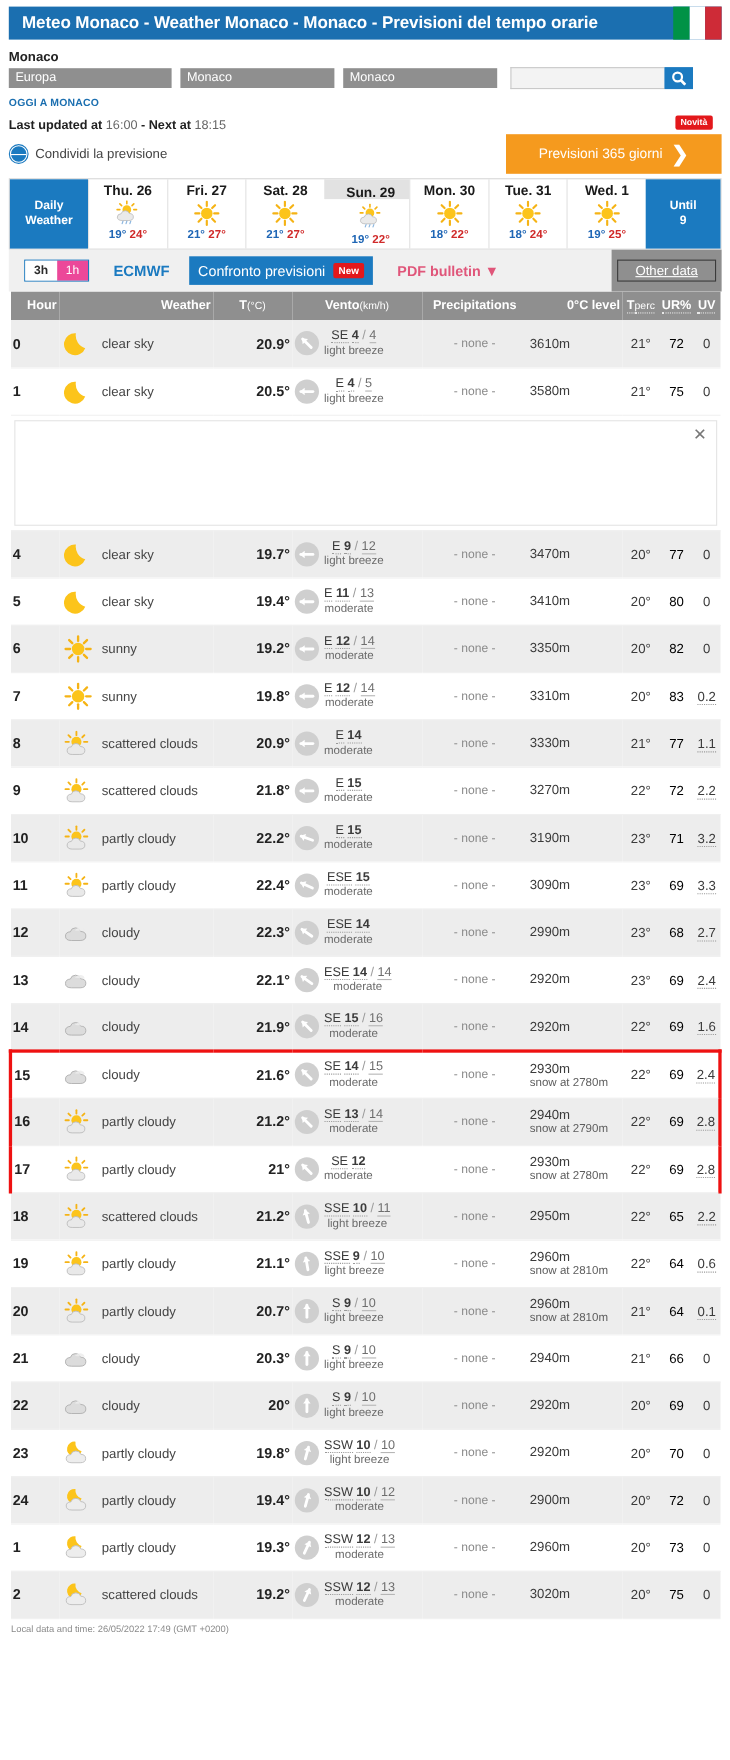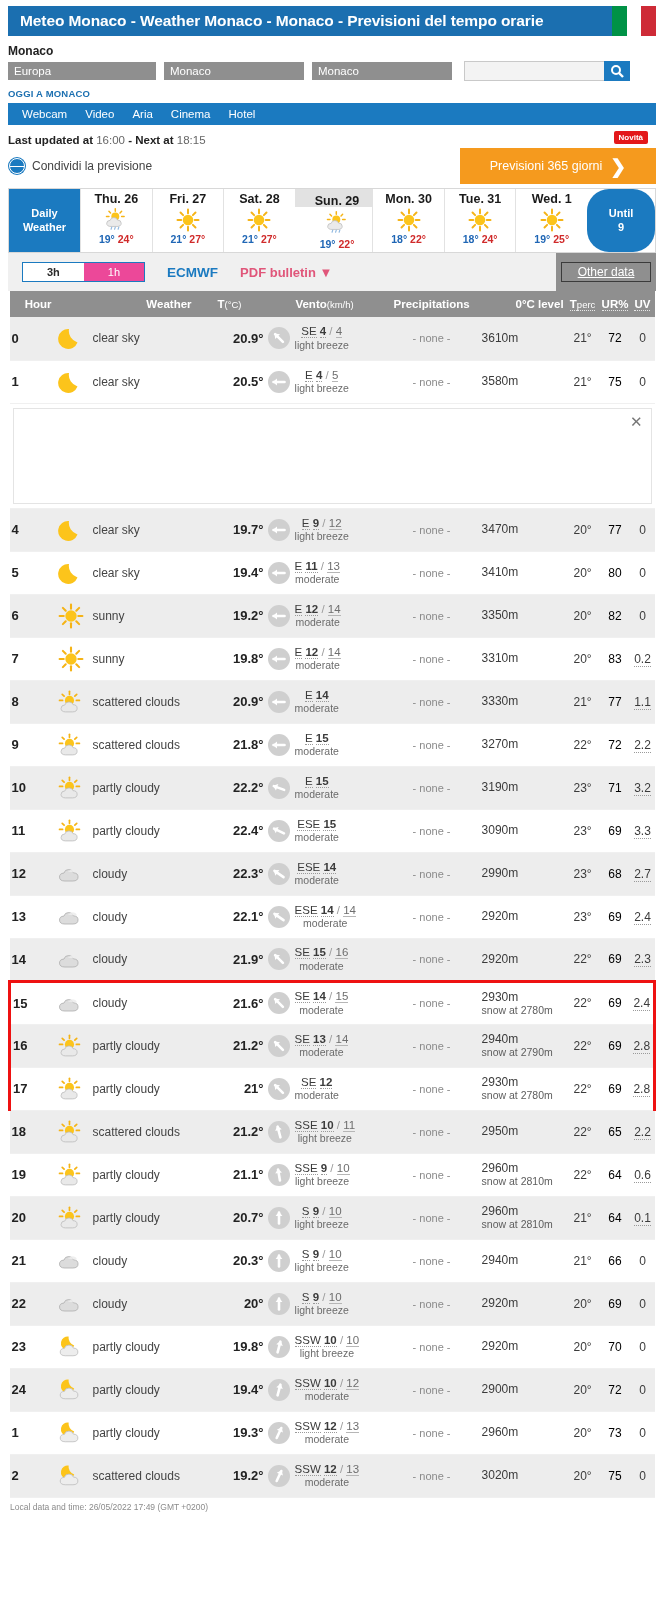--- a/index.html
+++ b/index.html
@@ -130,21 +130,21 @@
     margin: 10px 8px 0 8px; height: 65px;
     display: flex; border: 1px solid #d8d8d8;
     background: #fff;
   }
   .day-first, .day-last {
     background: #1b7ac0; color: #fff; font-weight: bold; font-size: 11px;
     display:flex; flex-direction:column; align-items:center; justify-content:center;
     line-height: 1.25;
   }
   .day-first { width: 71px; }
-  .day-last { width: 68px; border-radius: 22px; }
+  .day-last { width: 68px; }
   .day {
     flex: 1 1 0; border-left: 1px solid #e2e2e2;
     display: flex; flex-direction: column; align-items: center;
     padding-top: 3px; position: relative;
   }
   .day.sel { background: #e2e2e2; }
   .day .dname { font-size: 12.5px; font-weight: bold; color: #1a1a1a; }
   .day .ico { height: 25px; display:flex; align-items:center; justify-content:center; margin-top:1px;}
   .day .temps { font-size: 10.5px; font-weight: bold; margin-top: 1px; }
   .day .temps .mn { color: #1f66b5; }
@@ -152,21 +152,21 @@
 
   
   .optbar {
     margin: 0 8px; height: 38px; background: #f0f0f0;
     display: flex; align-items: center; position: relative;
   }
   .toggle {
     margin-left: 14px; display: flex; border: 1px solid #1b7ac0;
     height: 20px; font-size: 11px;
   }
-  .toggle div { padding: 0 24px; line-height: 19px; cursor: pointer; }
+  .toggle div { padding: 0 8px; line-height: 19px; cursor: pointer; }
   .toggle .off { background: #fff; color: #2b2b2b; font-weight: bold; }
   .toggle .on { background: #ec4899; color: #fff; }
   .ecmwf { margin-left: 22px; color: #1b7ac0; font-size: 13.5px; font-weight: bold; cursor:pointer; }
   .confronto {
     margin-left: 18px; background: #1b7ac0; color: #fff;
     height: 26px; display:flex; align-items:center; padding: 0 8px;
     font-size: 13px; cursor: pointer;
   }
   .confronto .newbadge {
     background: #e3181b; color: #fff; font-size: 9px; font-weight: bold;
@@ -280,27 +280,20 @@
         <svg width="14" height="14" viewBox="0 0 14 14">
           <circle cx="6" cy="6" r="4" fill="none" stroke="#fff" stroke-width="2"></circle>
           <line x1="9" y1="9" x2="13" y2="13" stroke="#fff" stroke-width="2.4"></line>
         </svg>
       </div>
     </div>
   </div>
 
   <div class="oggi">OGGI A MONACO</div>
 
-  <div class="navbar">
-    <a href="#">Webcam</a>
-    <a href="#">Video</a>
-    <a href="#">Aria</a>
-    <a href="#">Cinema</a>
-    <a href="#">Hotel</a>
-  </div>
 
   <div class="updated">
     <b>Last updated at</b>
     <span>16:00</span>
     <b>- Next at</b>
     <span>18:15</span>
   </div>
 
   <div class="shareRow">
     <span class="globe"></span>
@@ -455,20 +448,24 @@
       <span>9</span>
     </div>
   </div>
 
   <div class="optbar">
     <div class="toggle">
       <div class="off">3h</div>
       <div class="on">1h</div>
     </div>
     <div class="ecmwf">ECMWF</div>
+    <div class="confronto">
+      <span>Confronto previsioni</span>
+      <span class="newbadge">New</span>
+    </div>
     <div class="pdf">PDF bulletin ▼</div>
     <div class="otherdata">
       <span>Other data</span>
     </div>
   </div>
 
   <table class="fc">
     <thead>
       <tr>
         <th class="c-hour">Hour</th>
@@ -997,21 +994,21 @@
                 <div class="l2">moderate</div>
               </span>
             </div>
           </td>
           <td class="prec">- none -</td>
           <td class="lvl">
             <div>2920m</div>
           </td>
           <td class="tperc">22°</td>
           <td class="ur">69</td>
-          <td class="uv"><span class="u">2.3</span></td>
+          <td class="uv"><span class="u">1.6</span></td>
         </tr>
         <tr class="hl hl-top">
           <td class="hour">15</td>
           <td class="wea">
             <div class="weacell">
               <span class="wi">
                 <svg width="26" height="18.72" viewBox="0 0 34 24">
                   <path d="M9 22 q-7 0 -7-5.2 q0-4.8 5.8-5.2 q1.2-4.6 6.2-4.6 q4.8 0 6 4.2 q6.2 .3 6.2 5.4 q0 5.4 -6.8 5.4 z" fill="#dcdcdc" stroke="#b0b0b0" stroke-width="1.1"></path>
                   <path d="M13 10 q3-4 8-3.2 q3 .6 4 4" fill="#ececec" opacity="0.85"></path>
                 </svg>

